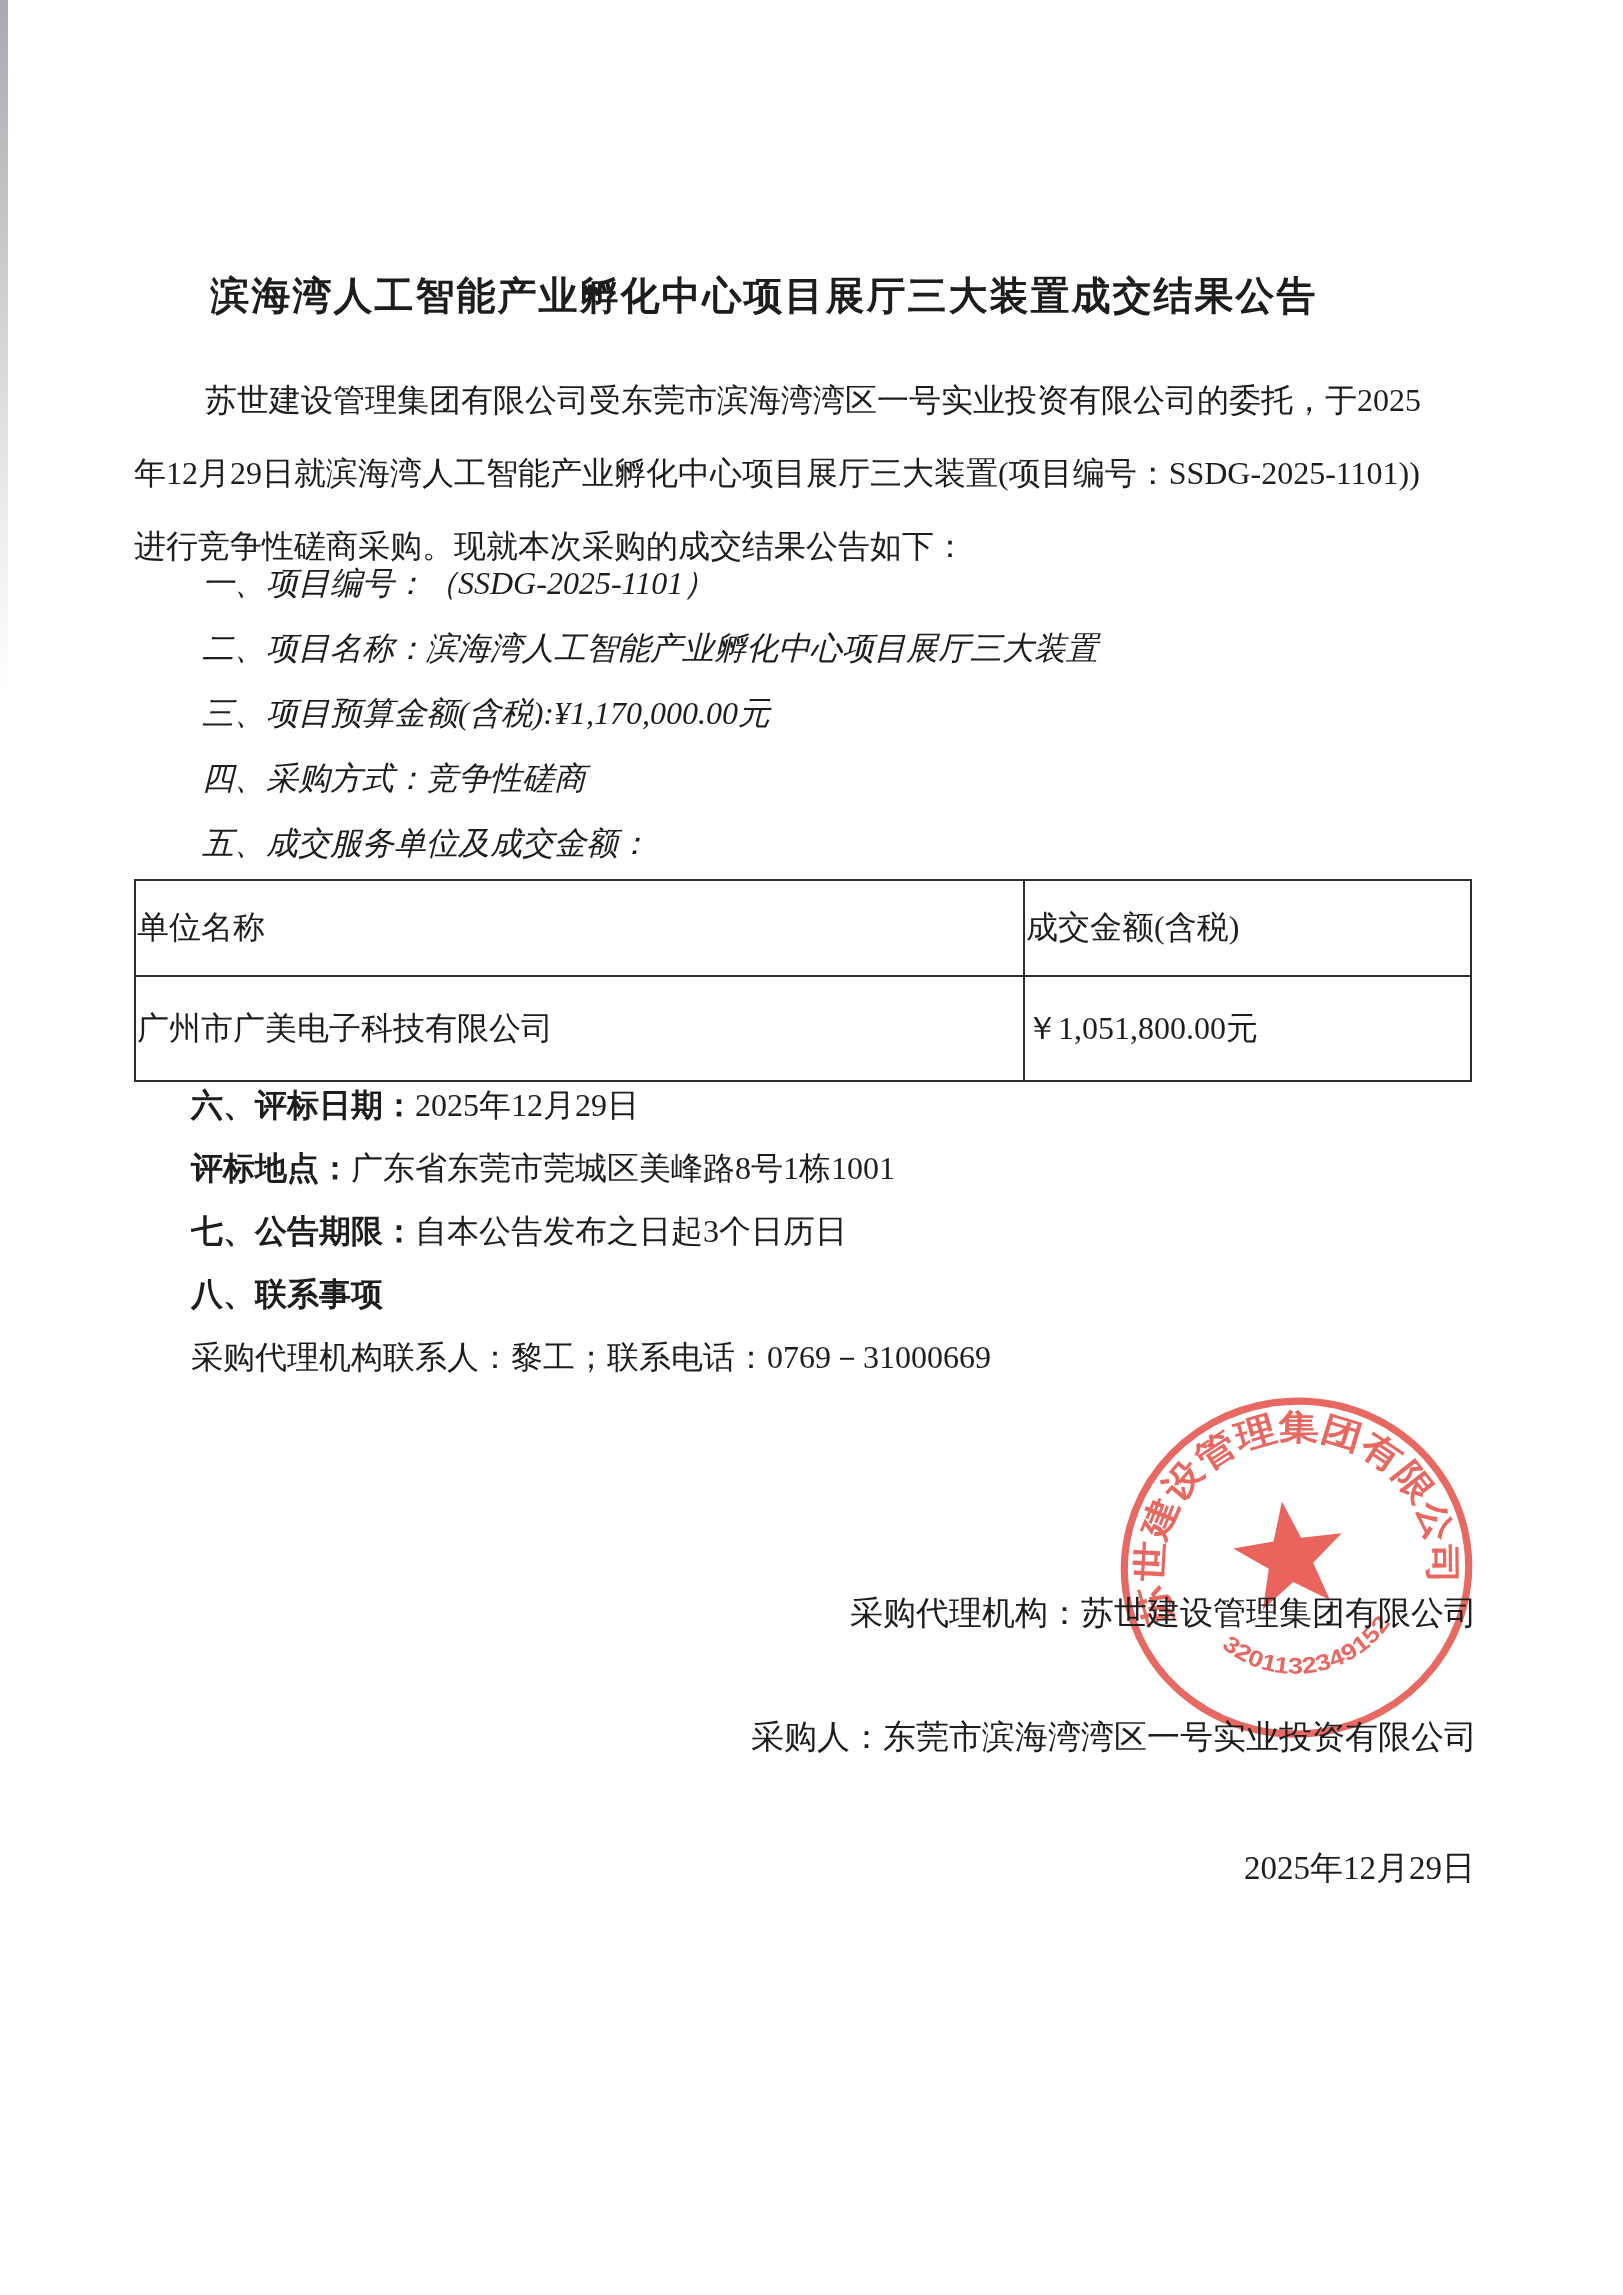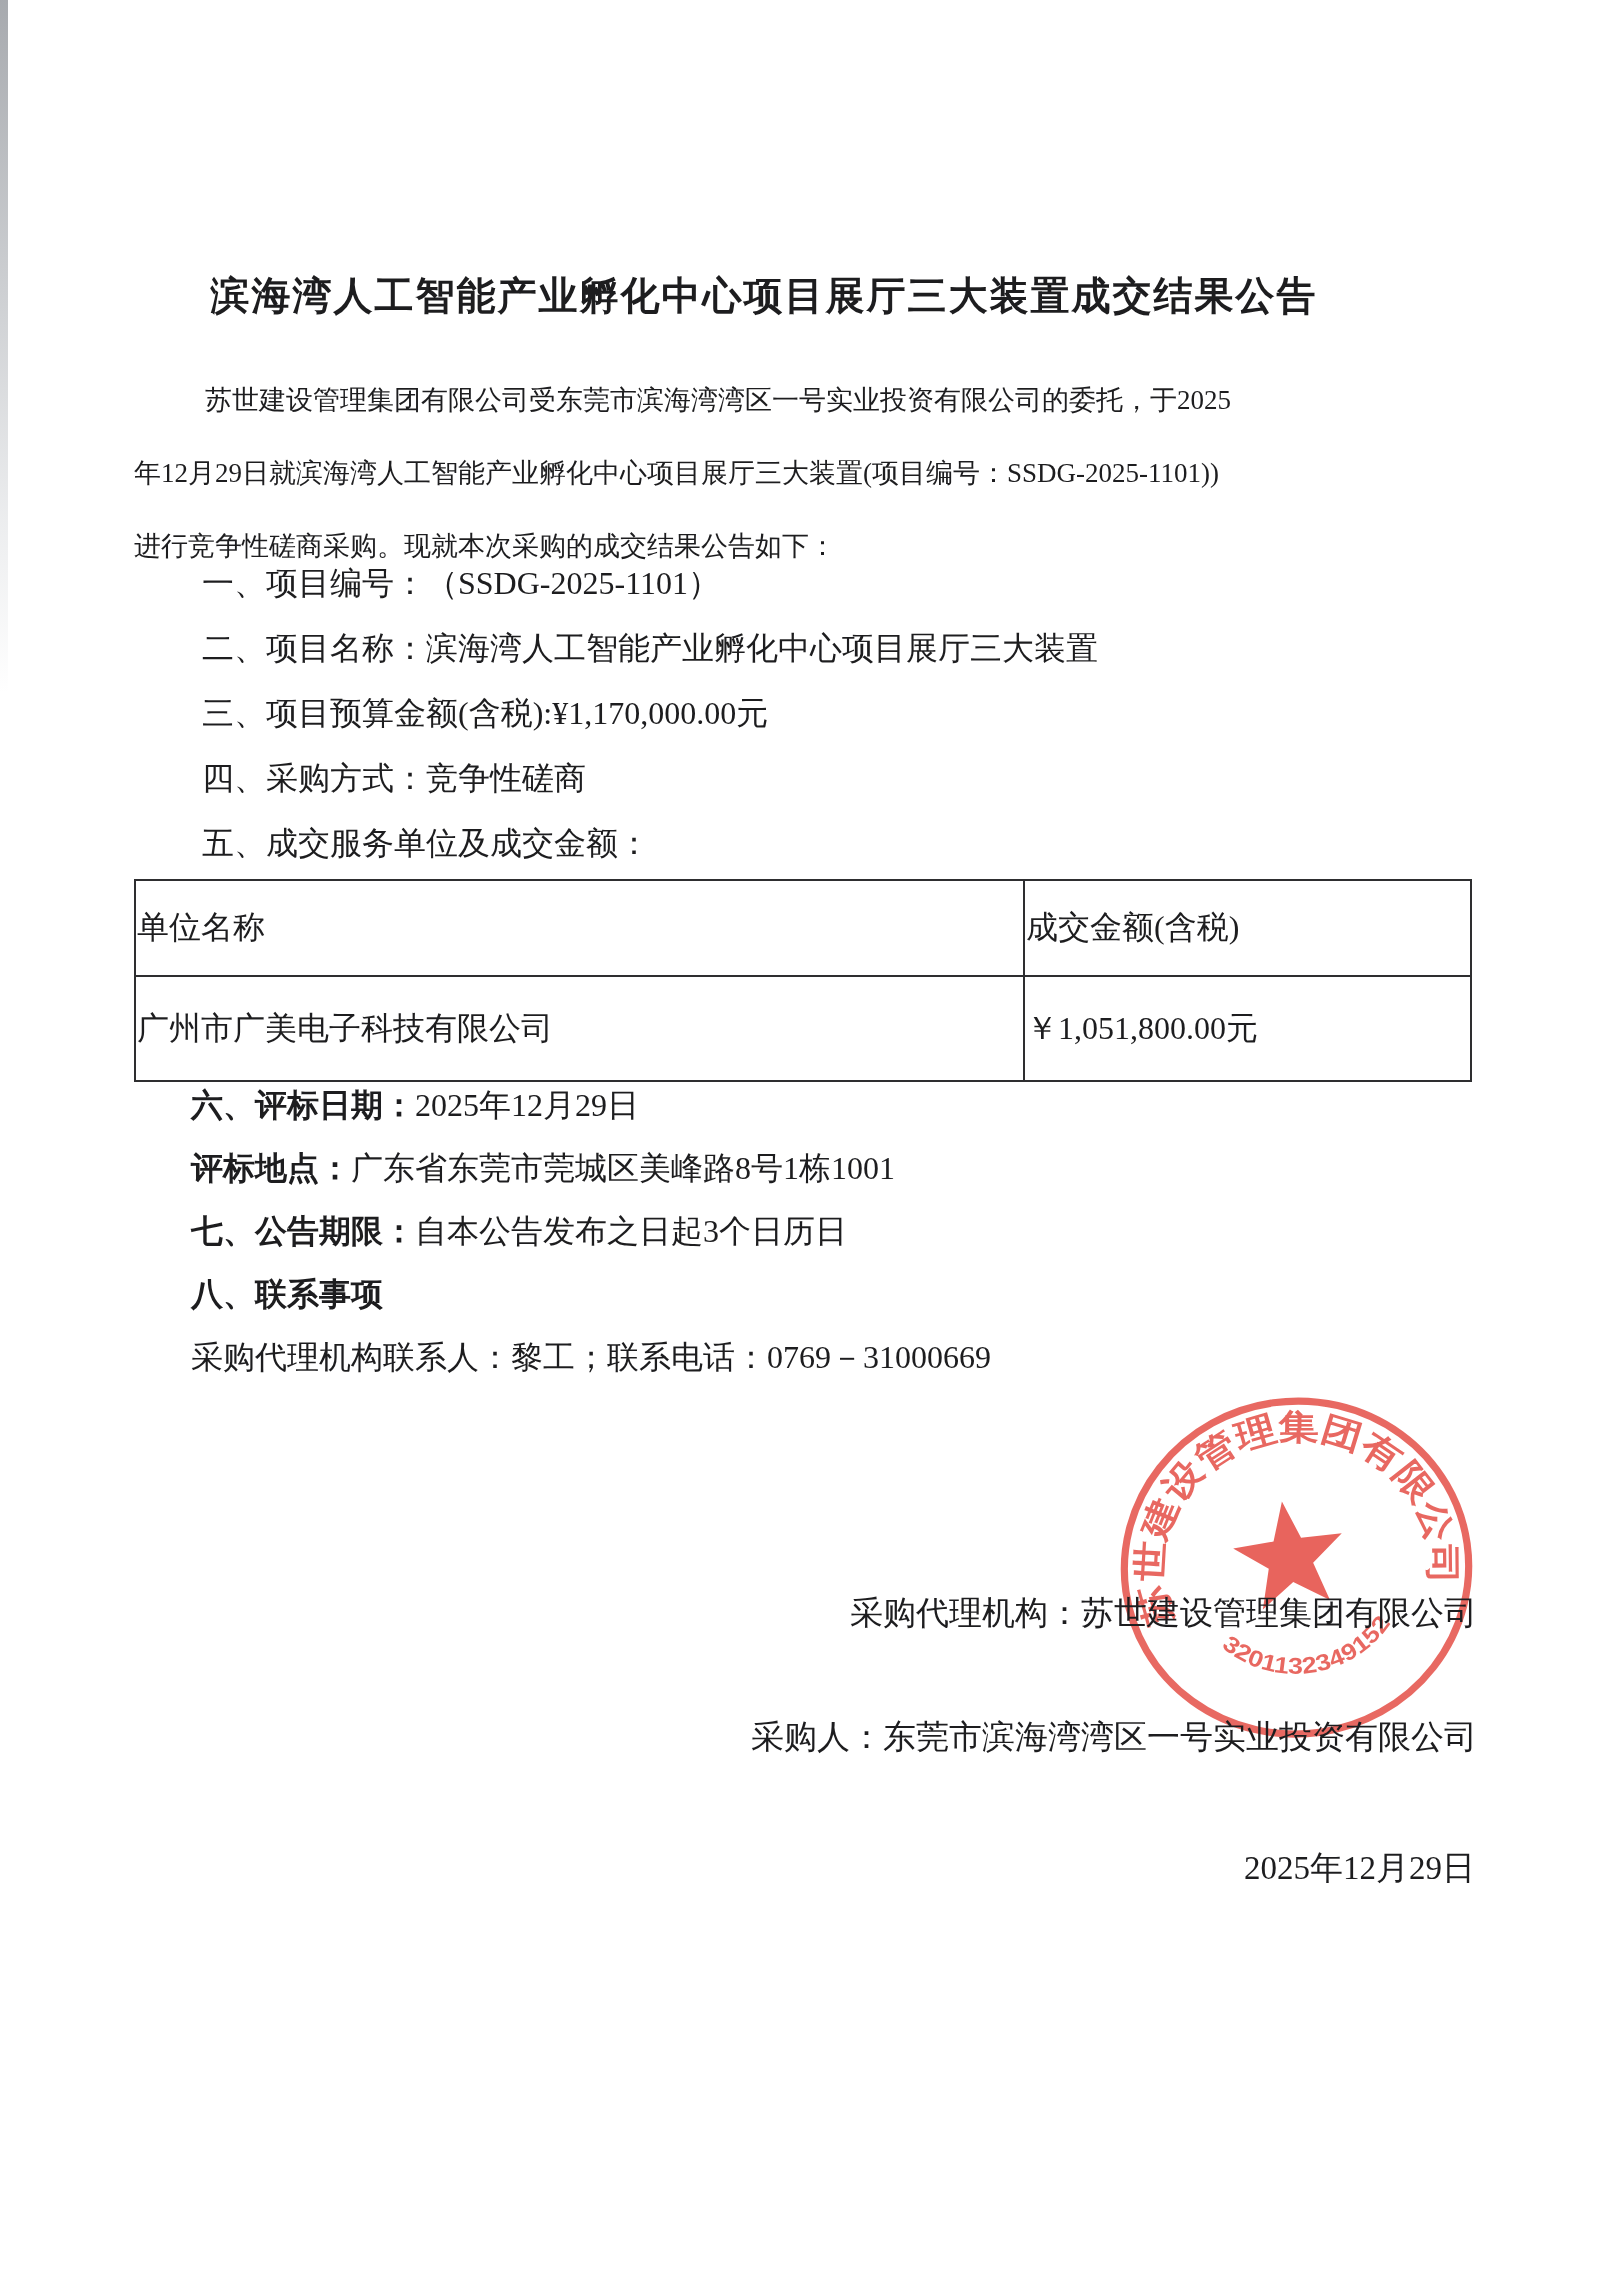--- a/index.html
+++ b/index.html
@@ -22,27 +22,27 @@
   }
   .title{
     position:absolute;top:246px;left:0;width:1528px;
     text-align:center;
     font-family:"Liberation Sans","DejaVu Sans",sans-serif;
     font-weight:bold;font-size:39px;line-height:47px;letter-spacing:2px;
     white-space:nowrap;
   }
   .para{
     position:absolute;top:364px;left:134px;width:1362px;
-    font-size:27px;line-height:73px;
+    font-size:32px;line-height:73px;
   }
   .pline{white-space:nowrap;}
   .pline.indent{text-indent:71px;}
   .num-list{
     position:absolute;top:551px;left:202px;
-    font-size:32px;line-height:65px;
+    font-size:32px;line-height:65px;font-style:italic;
   }
   .num-list .li{white-space:nowrap;}
   .result-table{
     position:absolute;top:879px;left:134px;width:1336px;
     border-collapse:collapse;table-layout:fixed;
     font-size:32px;
   }
   .result-table th,.result-table td{
     border:2.6px solid #2e2e30;
     text-align:left;vertical-align:middle;

